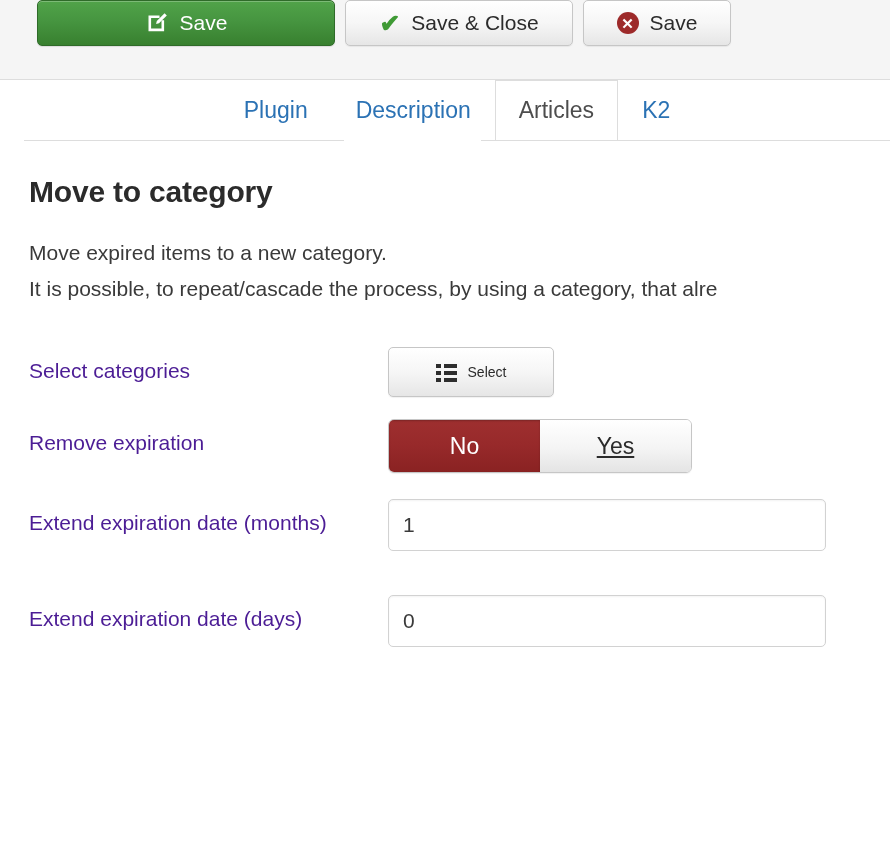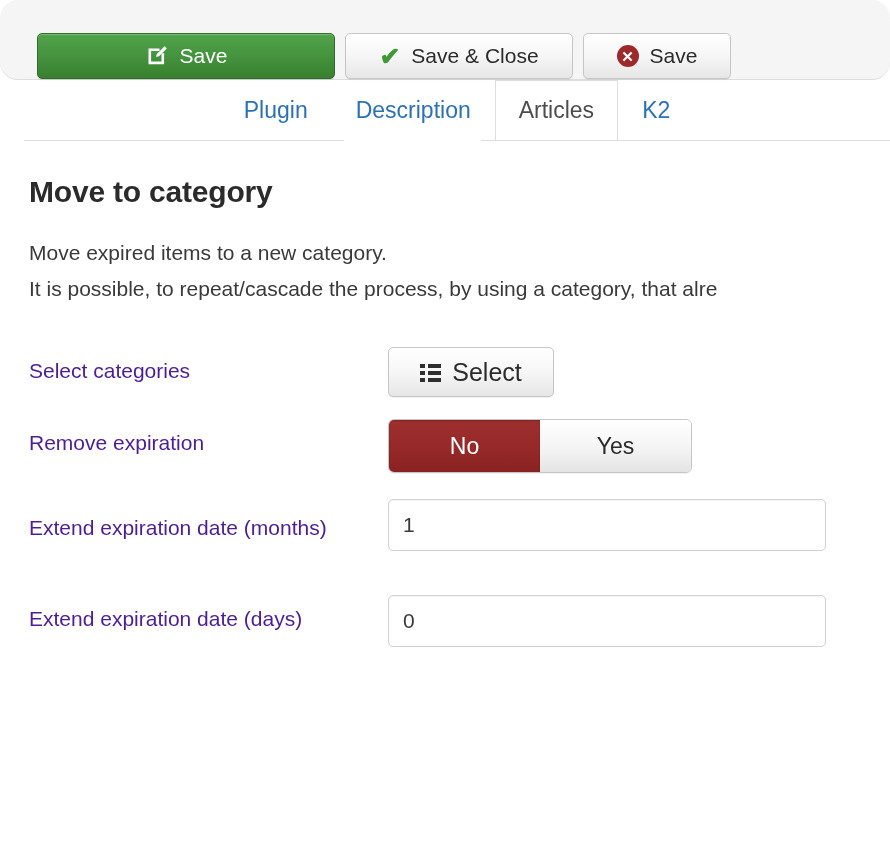--- a/index.html
+++ b/index.html
@@ -15,24 +15,23 @@
     overflow: hidden;
     position: relative;
   }
 
   
   .toolbar {
     height: 80px;
     background: #f5f5f5;
     border-bottom: 1px solid #dddddd;
     display: flex;
-    align-items: flex-end;
+    align-items: flex-start;
     padding-left: 37px;
     box-sizing: border-box;
-    border-radius: 18px;
   }
   .btn {
     display: inline-flex;
     align-items: center;
     justify-content: center;
     height: 46px;
     box-sizing: border-box;
     border-radius: 5px;
     font-size: 21px;
     cursor: pointer;
@@ -168,21 +167,21 @@
     line-height: 36px;
     padding-top: 6px;
     box-sizing: border-box;
   }
 
   
   .btn-select {
     height: 50px;
     width: 166px;
     padding: 0;
-    font-size: 25px;
+    font-size: 14px;
     margin-right: 0;
   }
   .list-icon {
     width: 21px;
     height: 17px;
     display: inline-block;
     position: relative;
   }
   .list-icon i {
     position: absolute;
@@ -225,20 +224,21 @@
     justify-content: center;
     font-size: 23px;
     cursor: pointer;
     user-select: none;
     box-sizing: border-box;
     text-align: center;
   }
   .toggle-opt.off {
     color: #2b2b2b;
     background: linear-gradient(to bottom, #ffffff 0%, #f4f4f4 55%, #e4e4e4 100%);
+    text-decoration: underline;
   }
   .toggle-opt.on {
     color: #ffffff;
     background: linear-gradient(to bottom, #9e2f2f 0%, #97292a 50%, #8a2222 100%);
     box-shadow: inset 0 1px 2px rgba(0,0,0,0.22);
   }
 
   
   .field {
     width: 438px;
@@ -247,21 +247,21 @@
     border: 1px solid #d2d2d2;
     border-radius: 5px;
     padding: 0 14px;
     font-size: 21px;
     font-family: "Liberation Sans", sans-serif;
     color: #3a3a3a;
     background: #ffffff;
     box-shadow: inset 0 1px 2px rgba(0,0,0,0.05);
     outline: none;
   }
-  .row-months { margin-bottom: 44px; align-items: center; }
+  .row-months { margin-bottom: 44px; }
 </style>
 </head>
 <body>
 
 <div class="toolbar">
 
   <div class="btn btn-save">
     <span class="ic">
       <svg width="24" height="24" viewBox="0 0 24 24" aria-hidden="true">
         <path d="M3.5 4.5h11v2.6h-8.4v10.4h10.4V9.3h2.6v11h-15.6z" fill="#ffffff"></path>

